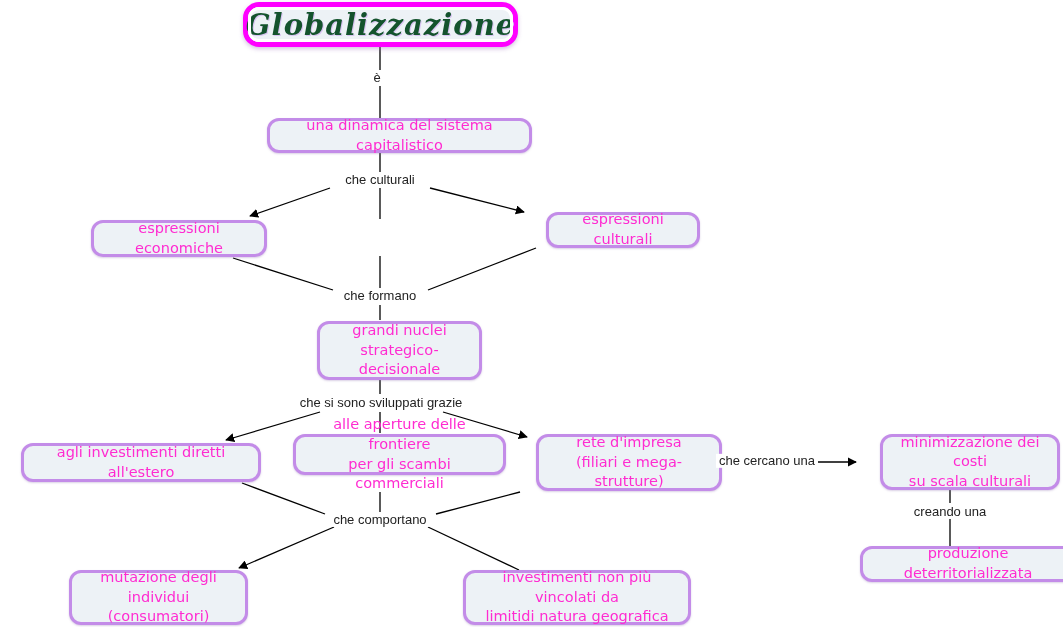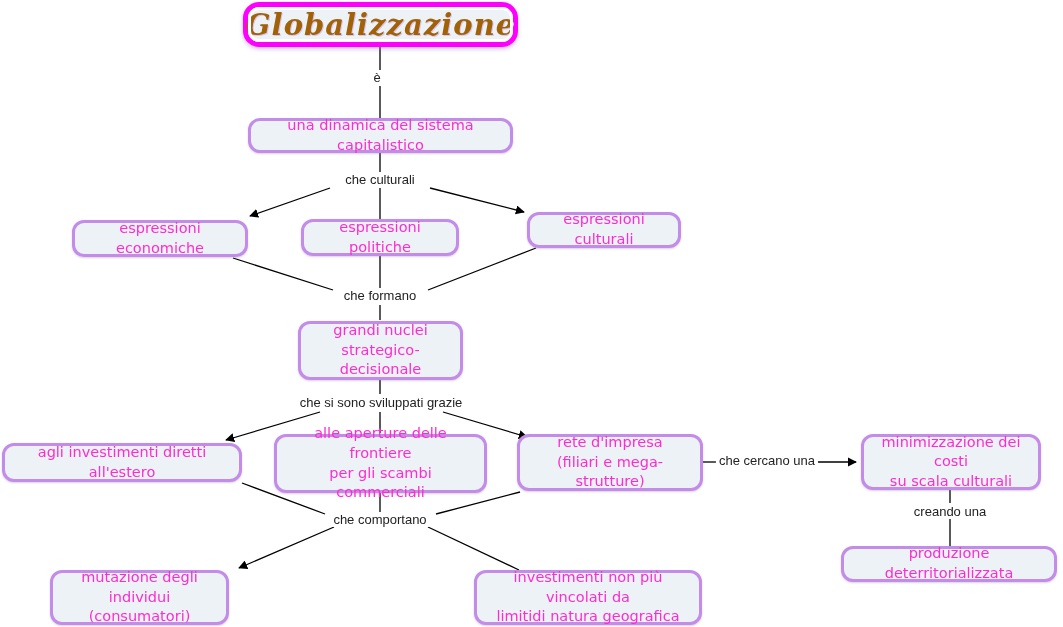--- a/index.html
+++ b/index.html
@@ -34,20 +34,21 @@
     color: #ff2bd1;
     font-family: "DejaVu Sans", sans-serif;
     font-size: 14.5px;
     line-height: 1.35;
     text-align: center;
     display: flex;
     align-items: center;
     justify-content: center;
     padding: 3px 10px;
     box-shadow: 0 1px 2px rgba(150,120,180,0.35);
+    margin-left: 19px;
   }
   .node .txt { display: block; width: 100%; white-space: pre-line; }
 
   .title-node {
     position: absolute;
     box-sizing: border-box;
     background: #edf2f6;
     border: 5px solid #ff00ff;
     border-radius: 16px;
     outline: 3px solid #ffffff;
@@ -56,21 +57,21 @@
     align-items: center;
     justify-content: center;
     box-shadow: 0 2px 4px rgba(160,120,190,0.45);
   }
   .title-node .txt {
     font-family: "DejaVu Serif", serif;
     font-weight: bold;
     font-style: italic;
     font-size: 29px;
     letter-spacing: 1px;
-    color: #a16207;
+    color: #14532d;
     text-shadow: 1px 1px 0 #d9c4f2;
     white-space: nowrap;
   }
 
   .link-label {
     position: absolute;
     font-family: "Liberation Sans", sans-serif;
     font-size: 13px;
     color: #222222;
     background: #ffffff;
@@ -136,38 +137,35 @@
   </div>
 
   <div class="node" style="left:248px; top:118px; width:265px; height:35px;">
     <span class="txt">una dinamica del sistema capitalistico</span>
   </div>
 
   <div class="node" style="left:72px; top:220px; width:176px; height:37px;">
     <span class="txt">espressioni economiche</span>
   </div>
 
-  <div class="node" style="left:301px; top:219px; width:158px; height:37px;">
-    <span class="txt">espressioni politiche</span>
-  </div>
 
   <div class="node" style="left:298px; top:321px; width:165px; height:59px;">
     <span class="txt">grandi nuclei
 strategico-decisionale</span>
   </div>
 
   <div class="node" style="left:527px; top:212px; width:154px; height:36px;">
     <span class="txt">espressioni culturali</span>
   </div>
 
   <div class="node" style="left:2px; top:443px; width:240px; height:39px;">
     <span class="txt">agli investimenti diretti all'estero</span>
   </div>
 
-  <div class="node" style="left:274px; top:434px; width:213px; height:59px;">
+  <div class="node" style="left:274px; top:434px; width:213px; height:41px;">
     <span class="txt">alle aperture delle frontiere
 per gli scambi commerciali</span>
   </div>
 
   <div class="node" style="left:517px; top:434px; width:186px; height:57px;">
     <span class="txt">rete d'impresa
 (filiari e mega-strutture)</span>
   </div>
 
   <div class="node" style="left:861px; top:434px; width:180px; height:56px;">
@@ -177,21 +175,21 @@
 
   <div class="node" style="left:841px; top:546px; width:216px; height:36px;">
     <span class="txt">produzione deterritorializzata</span>
   </div>
 
   <div class="node" style="left:50px; top:570px; width:179px; height:55px;">
     <span class="txt">mutazione degli individui
 (consumatori)</span>
   </div>
 
-  <div class="node" style="left:474px; top:570px; width:228px; height:55px;">
+  <div class="node" style="left:444px; top:570px; width:228px; height:55px;">
     <span class="txt">investimenti non più vincolati da
 limitidi natura geografica</span>
   </div>
 
   <div class="link-label" style="left:377px; top:78px;">
     <span>è</span>
   </div>
   <div class="link-label" style="left:380px; top:180px;">
     <span>che culturali</span>
   </div>

